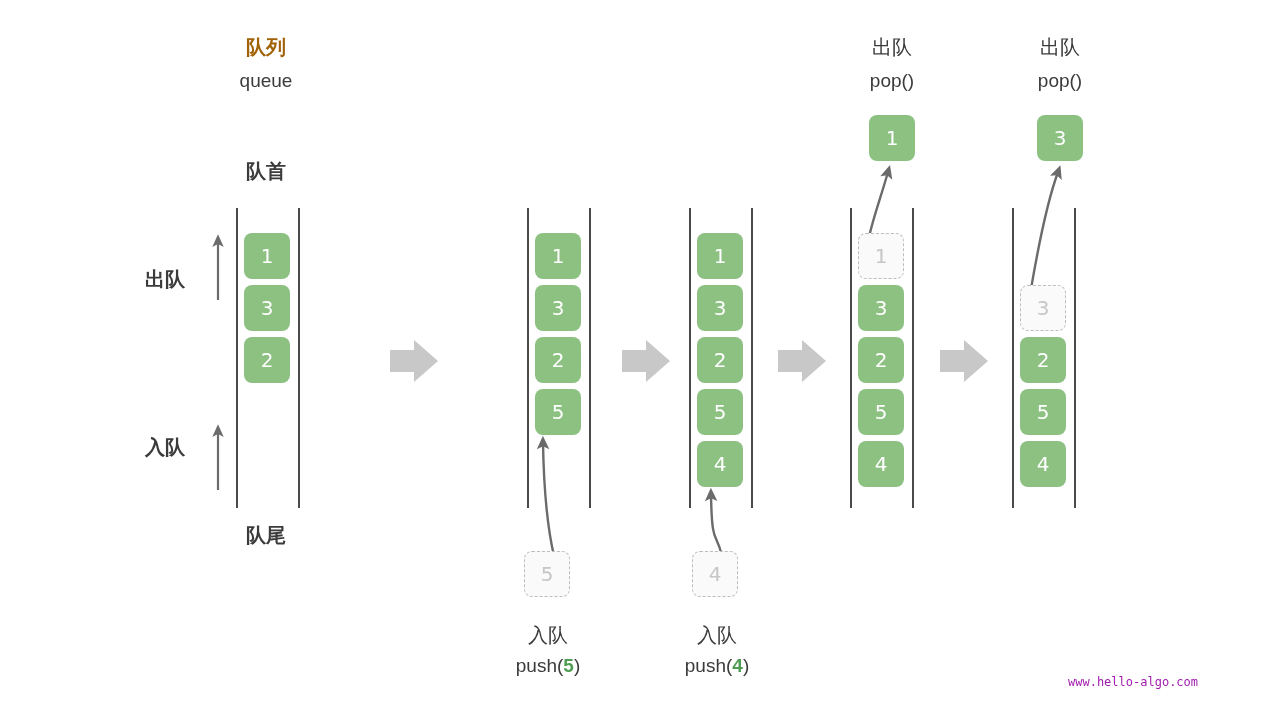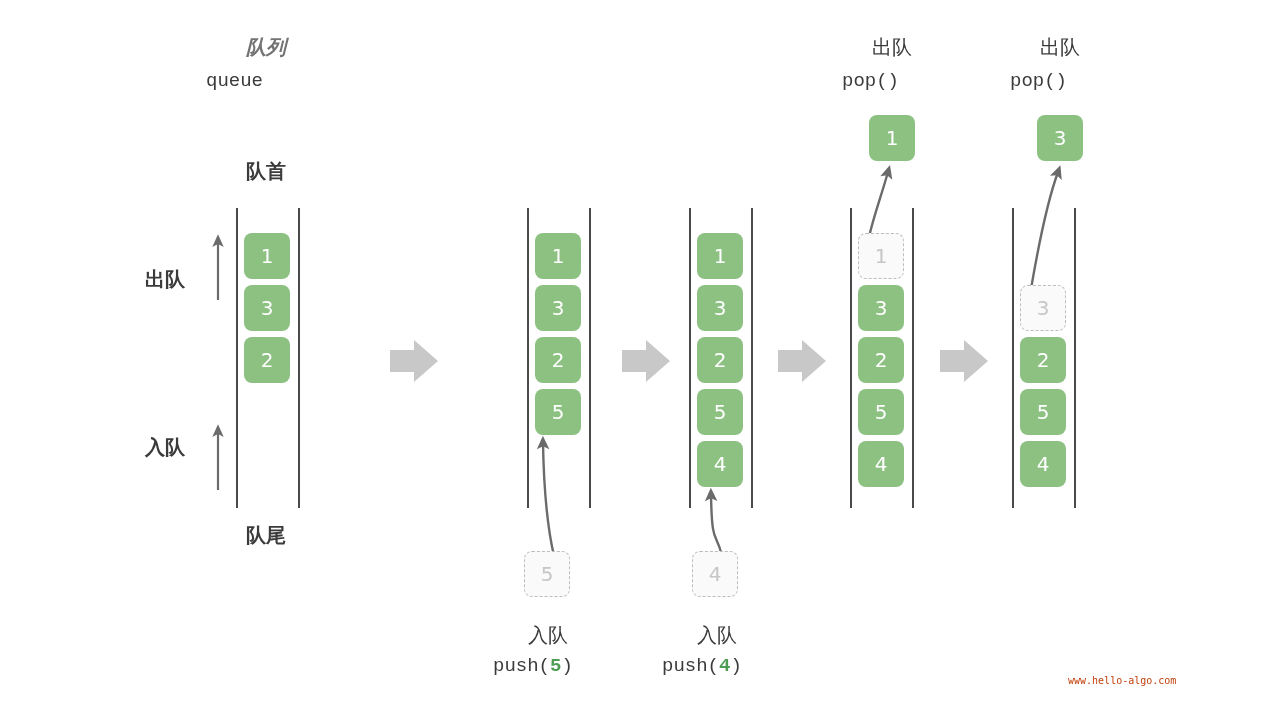--- a/index.html
+++ b/index.html
@@ -21,41 +21,41 @@
 
   
   .label-cn {
     font-family: "DejaVu Sans", sans-serif;
     font-weight: bold;
     font-size: 20px;
     color: #3b3b3b;
     white-space: nowrap;
     text-align: center;
   }
-  .label-cn.green { color: #737373; font-style: italic; }
+  .label-cn.green { color: #a16207; }
   .label-mono {
-    font-family: Liberation Mono, monospace;
+    font-family: Liberation Sans, sans-serif;
     font-size: 19px;
     color: #3b3b3b;
     white-space: nowrap;
-    text-align: left;
+    text-align: center;
     letter-spacing: 0px;
   }
   .label-mono .num { color: #4f9c53; font-weight: bold; }
   .op-cn {
     font-family: "DejaVu Sans", sans-serif;
     font-size: 20px;
     color: #3b3b3b;
     white-space: nowrap;
     text-align: center;
   }
   .watermark {
     font-family: "DejaVu Sans Mono", monospace;
-    font-size: 10px;
-    color: #c2410c;
+    font-size: 12px;
+    color: #a21caf;
     white-space: nowrap;
   }
 
   
   .rail {
     position: absolute;
     width: 1.6px;
     background: #4a4a4a;
   }
 

